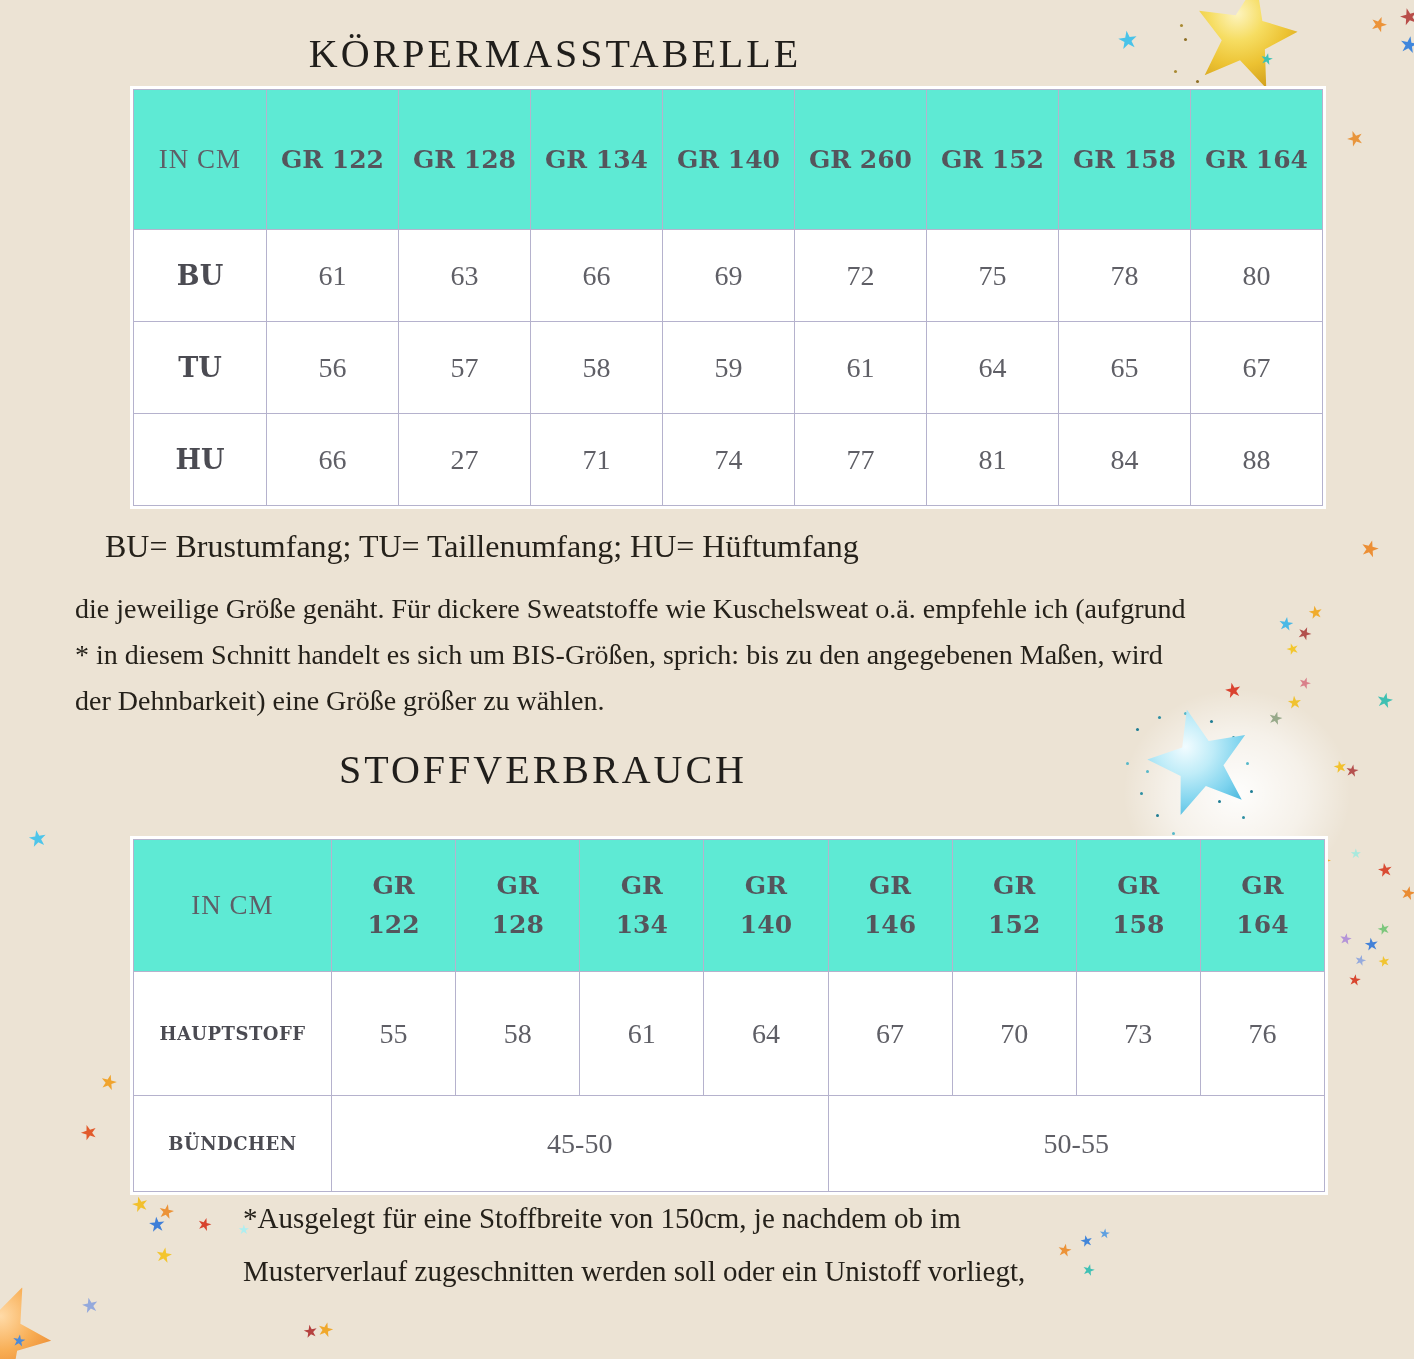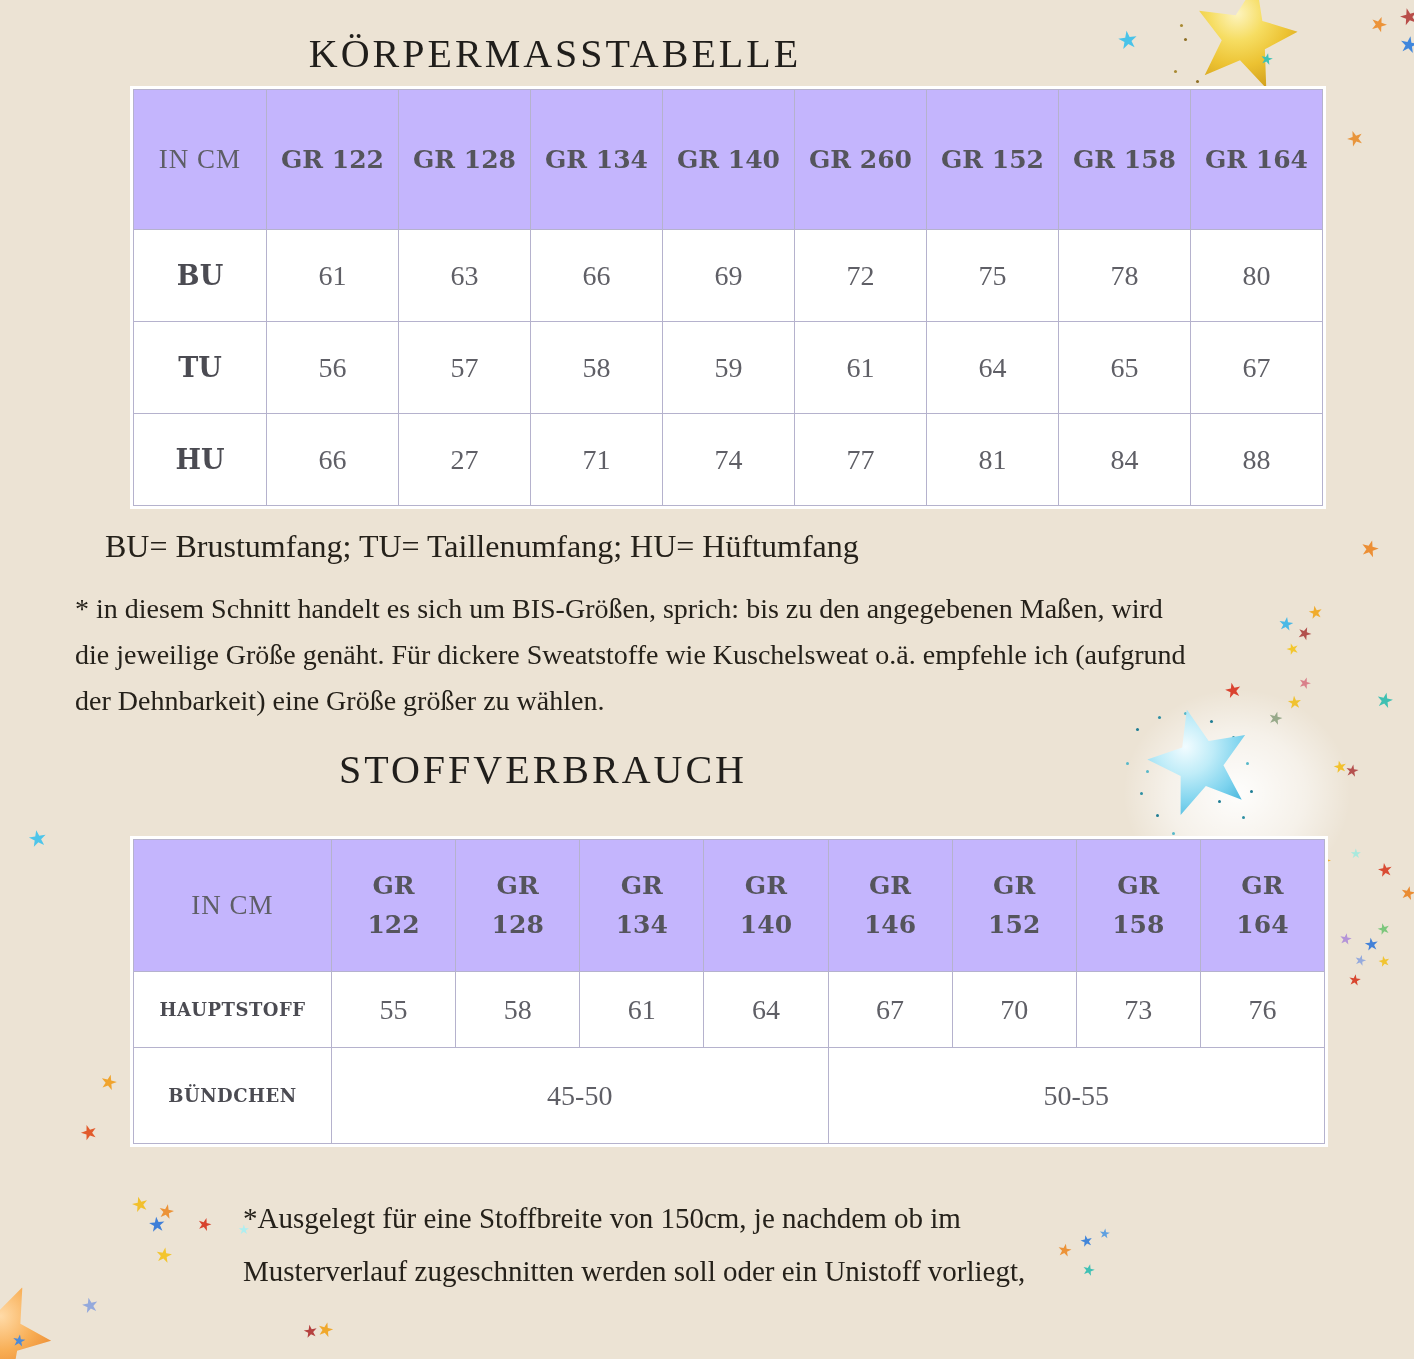--- a/index.html
+++ b/index.html
@@ -10,25 +10,25 @@
   .title1{left:0;top:30px;width:1110px;}
   .title2{left:0;top:746px;width:1086px;}
 
   .table-wrap{position:absolute;background:#ffffff;padding:3px;}
   .t1wrap{left:130px;top:86px;}
   .t2wrap{left:130px;top:836px;}
   table{border-collapse:collapse;table-layout:fixed;background:#ffffff;}
   .t1{width:1190px;}
   .t2{width:1192px;}
   th,td{border:1px solid #b5b2cd;text-align:center;vertical-align:middle;padding:0;}
-  thead th{background:#c4b5fd;}
+  thead th{background:#5eead4;}
   .t1 thead tr{height:140px;}
   .t1 tbody tr{height:92px;}
   .t2 thead tr{height:132px;}
-  .t2 tr.r1{height:76px;}
+  .t2 tr.r1{height:124px;}
   .t2 tr.r2{height:96px;}
   .t1 th.lbl{width:132px;}
   .t2 th.lbl{width:197px;}
   th.lbl{font-weight:400;font-size:27px;color:#5e5e66;letter-spacing:1px;}
   th.size{font-family:"DejaVu Serif",serif;font-weight:700;font-size:25px;color:#55555c;}
   th.size .l1,th.size .l2{line-height:1.55;}
   tbody th.rowlbl{font-family:"DejaVu Serif",serif;font-weight:700;font-size:27px;color:#4b4b52;background:#fff;}
   .t2 tbody th.rowlbl{font-size:18px;letter-spacing:.5px;}
   td{font-size:28px;color:#5f5f66;background:#fff;}
 
@@ -168,22 +168,22 @@
             <td>84</td>
             <td>88</td>
           </tr>
         </tbody>
       </table>
   </div>
 
   <div class="legend">BU= Brustumfang; TU= Taillenumfang; HU= Hüftumfang</div>
 
   <div class="note note1" id="note1">
+      <div>die jeweilige Größe genäht. Für dickere Sweatstoffe wie Kuschelsweat o.ä. empfehle ich (aufgrund</div>
       <div>* in diesem Schnitt handelt es sich um BIS-Größen, sprich: bis zu den angegebenen Maßen, wird</div>
-      <div>die jeweilige Größe genäht. Für dickere Sweatstoffe wie Kuschelsweat o.ä. empfehle ich (aufgrund</div>
       <div>der Dehnbarkeit) eine Größe größer zu wählen.</div>
     </div>
 
   <h2 class="title title2">STOFFVERBRAUCH</h2>
 
   <div class="table-wrap t2wrap">
     <table class="t2" id="t2">
         <thead>
           <tr>
             <th class="lbl">IN CM</th>

